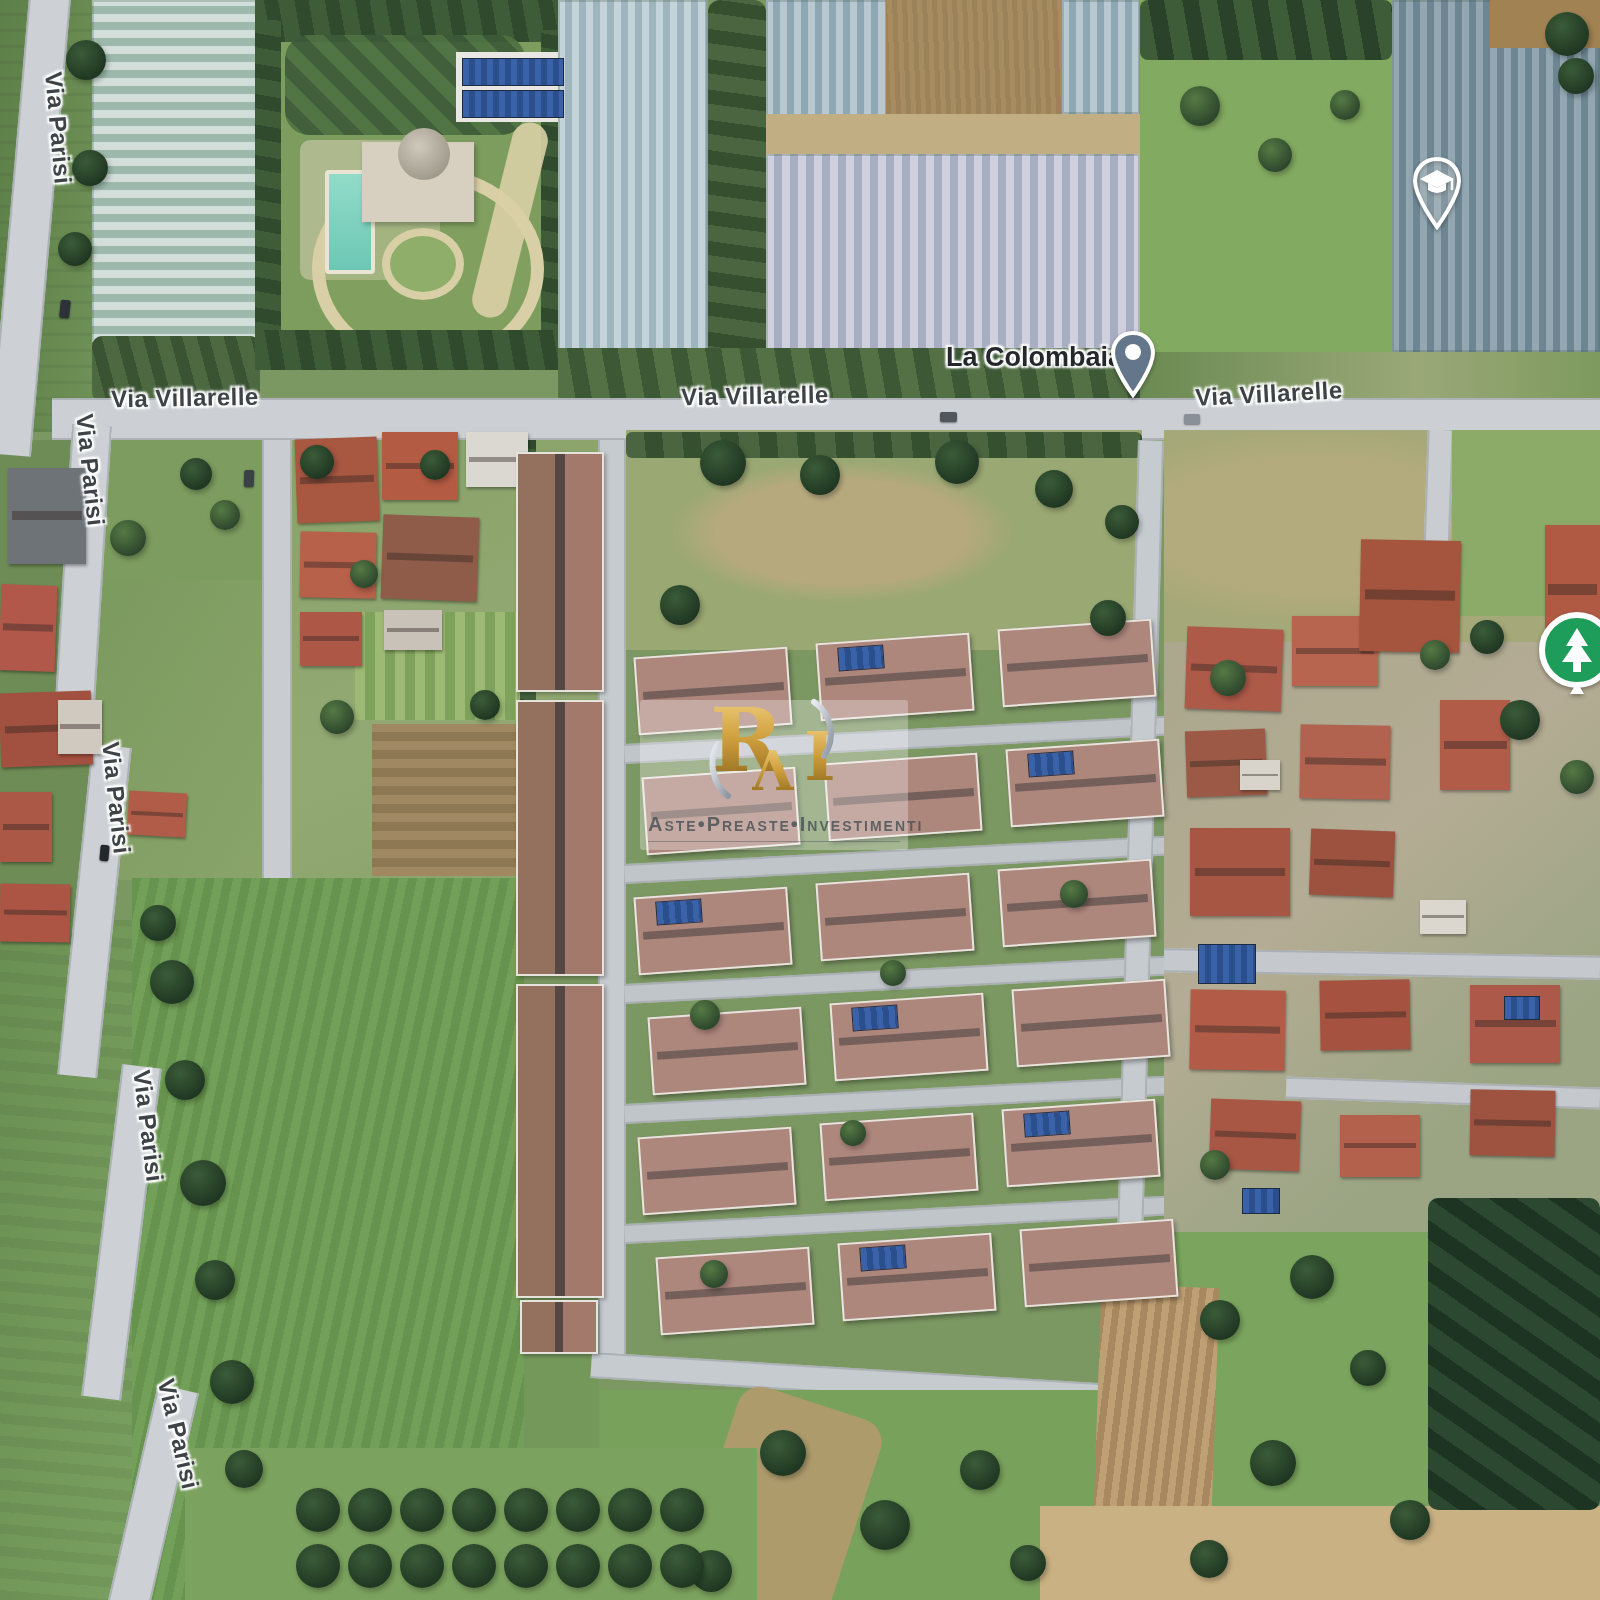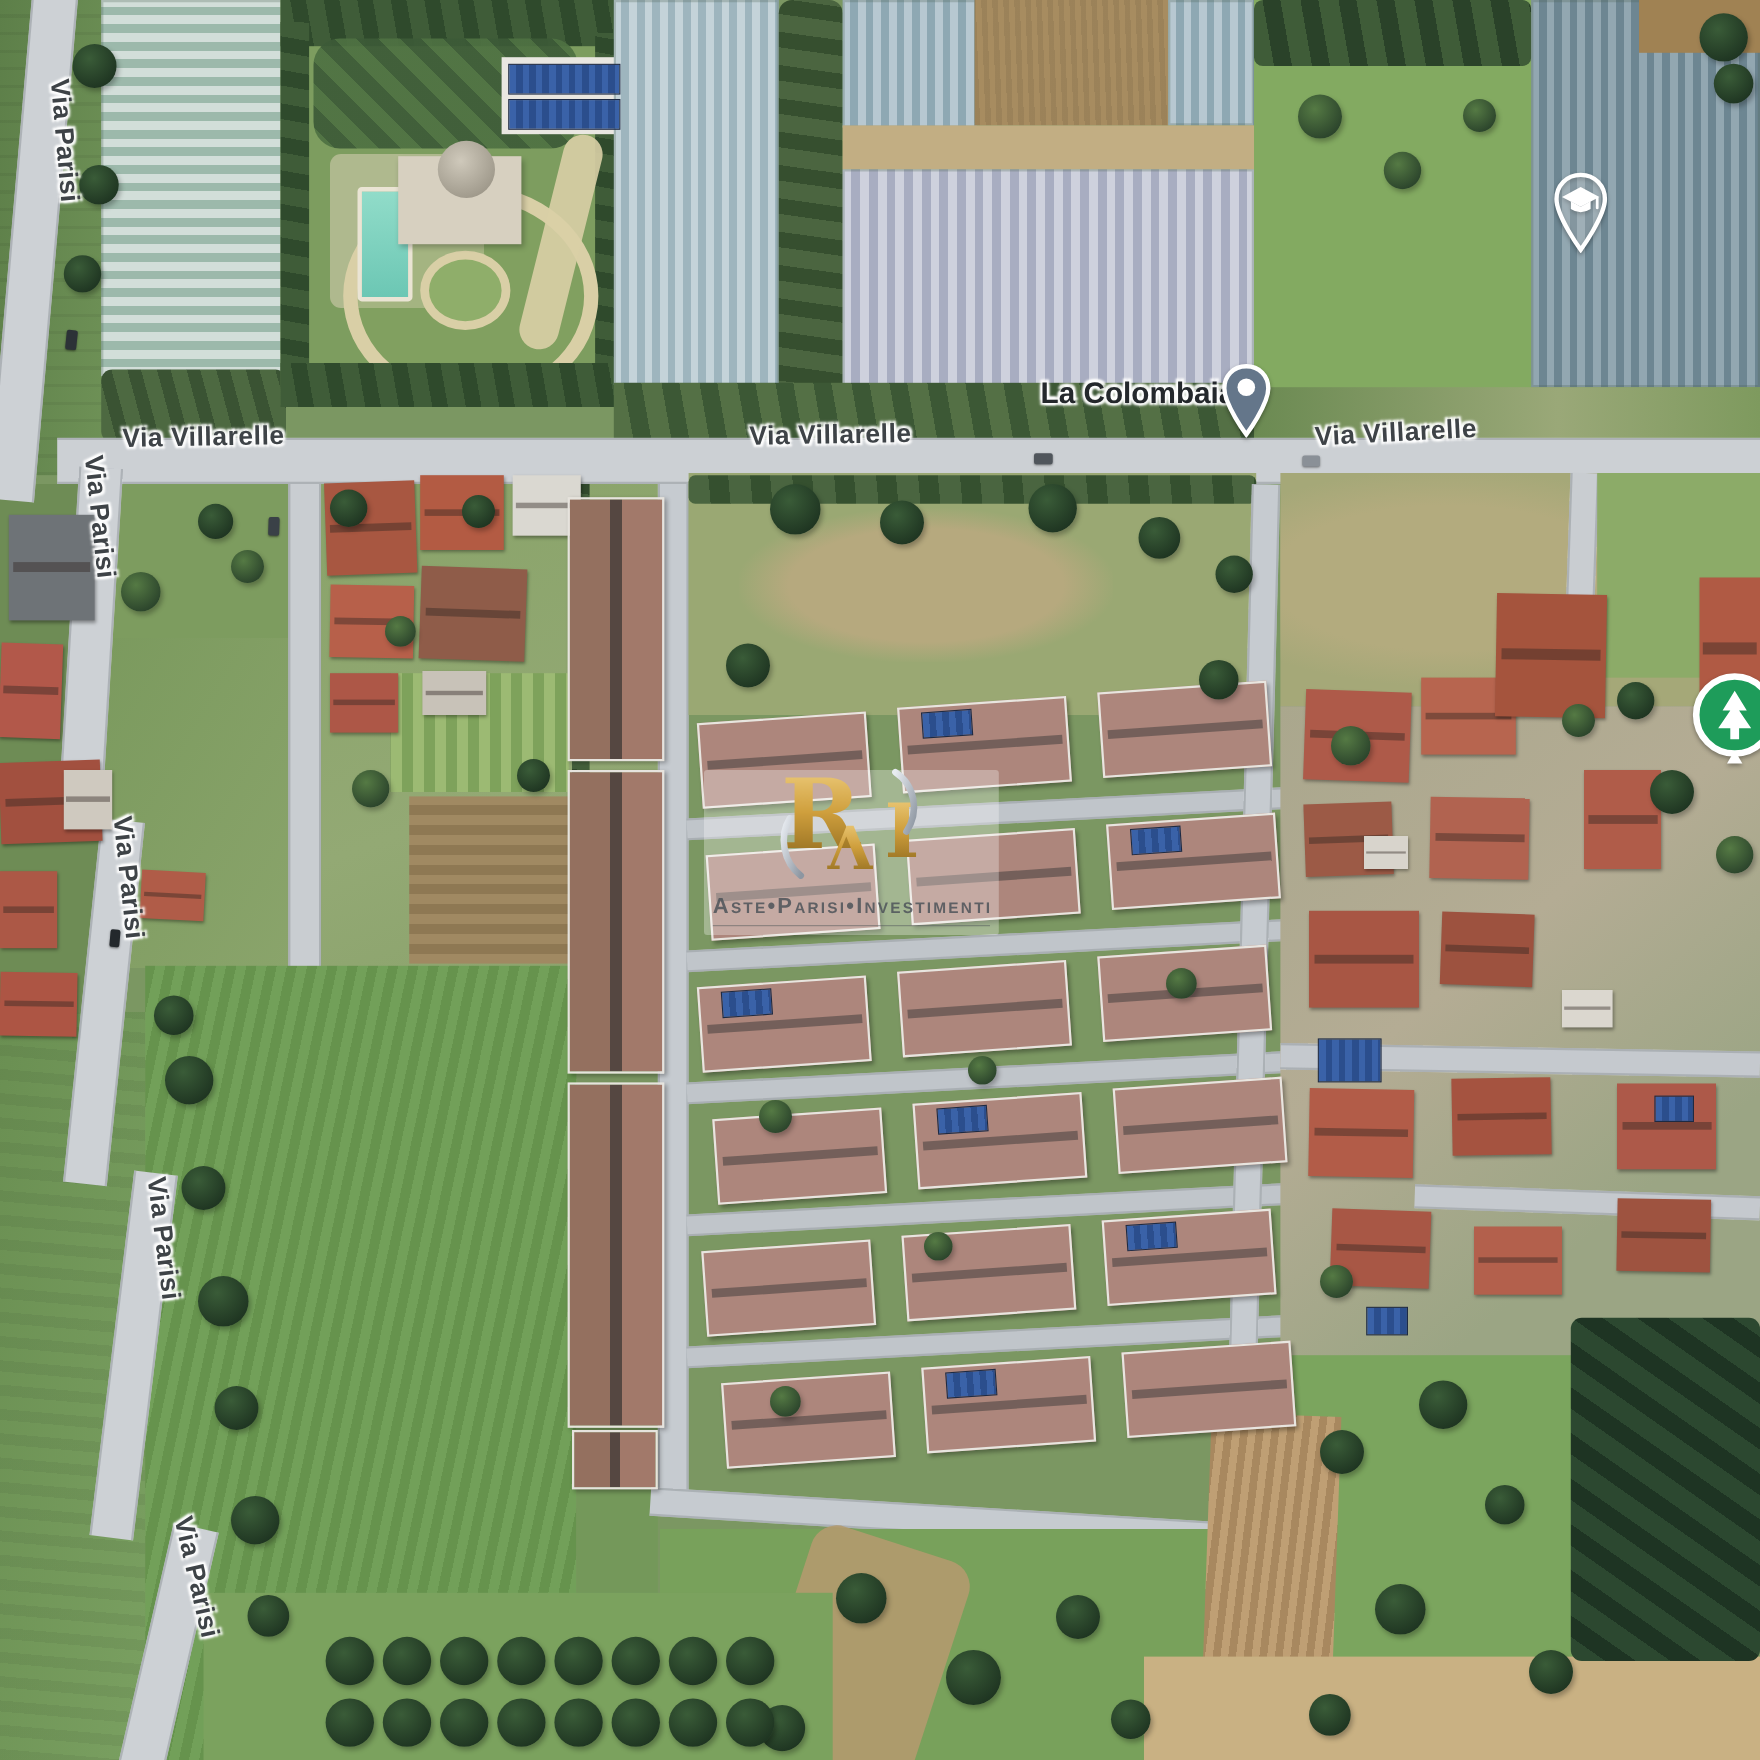--- a/index.html
+++ b/index.html
@@ -302,15 +302,15 @@
         <defs>
           <linearGradient id="sg" x1="0" y1="0" x2="1" y2="1">
             <stop offset="0" stop-color="#e8ecf1"></stop>
               <stop offset="1" stop-color="#8d96a1"></stop>
           </linearGradient>
         </defs>
         <path d="M116 8 C134 20 138 44 126 62" fill="none" stroke="url(#sg)" stroke-width="6" stroke-linecap="round"></path>
         <path d="M30 102 C14 90 10 66 20 50" fill="none" stroke="url(#sg)" stroke-width="6" stroke-linecap="round"></path>
       </svg>
     </div>
-    <div id="wm-text">Aste•Parisi•Investimenti</div>
+    <div id="wm-text">Aste•Preaste•Investimenti</div>
   </div>
 </div>
 
 </body></html>

